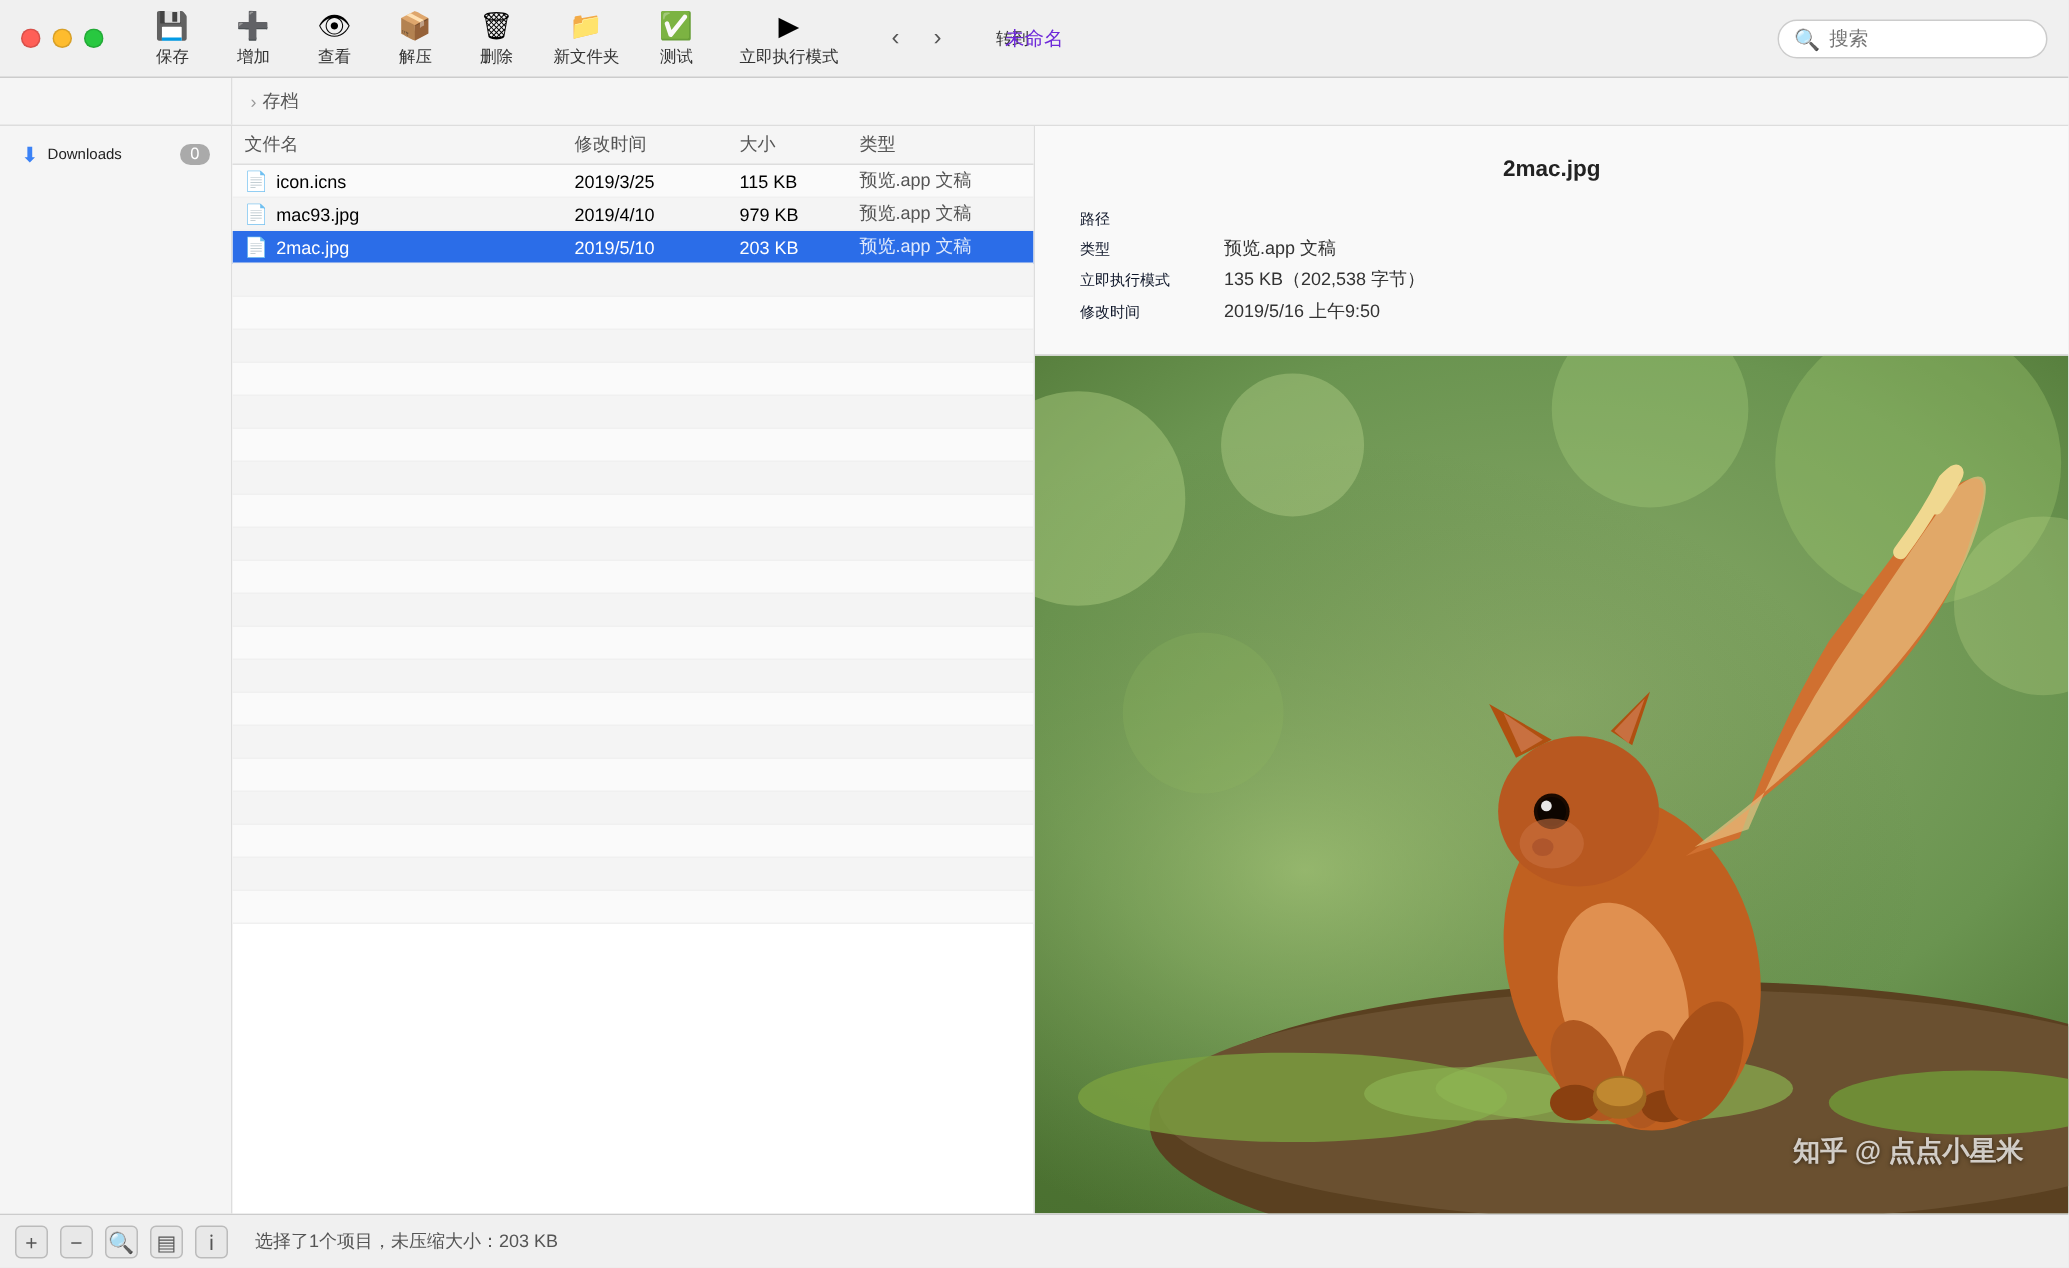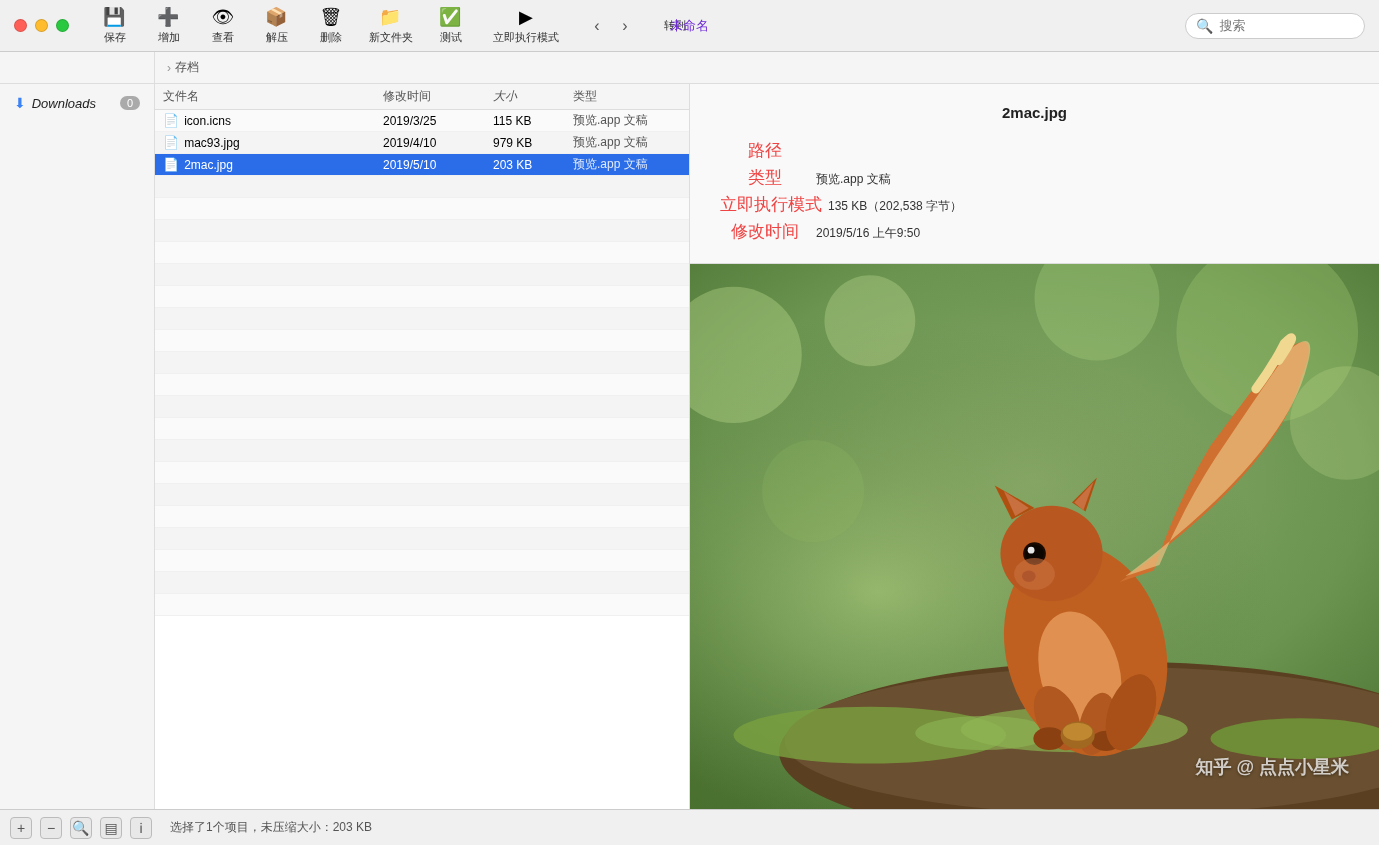--- a/index.html
+++ b/index.html
@@ -146,23 +146,22 @@
       cursor: pointer;
       border-radius: 5px;
       margin: 1px 4px;
       gap: 6px;
     }
     .sidebar-item-icon {
       font-size: 14px;
       color: #3b82f6;
     }
     .sidebar-item-label {
-      font-size: 13px;
+      font-size: 10px;
       color: #222;
-      font-style: italic;
     }
     .sidebar-badge {
       margin-left: auto;
       background: #aaa;
       color: white;
       border-radius: 10px;
       padding: 1px 7px;
       font-size: 11px;
       min-width: 20px;
       text-align: center;
@@ -198,21 +197,21 @@
       height: 26px;
     }
     .file-col {
       font-size: 12px;
       color: #555;
       padding: 0 8px;
       flex-shrink: 0;
     }
     .file-col-name { width: 220px; }
     .file-col-date { width: 110px; }
-    .file-col-size { width: 80px; font-style: italic; }
+    .file-col-size { width: 80px; }
     .file-col-type { flex: 1; }
 
     .file-list {
       flex: 1;
       overflow-y: auto;
     }
     .file-row {
       display: flex;
       align-items: center;
       height: 22px;
@@ -270,23 +269,23 @@
       display: flex;
       flex-direction: column;
       gap: 4px;
     }
     .meta-row {
       display: flex;
       align-items: baseline;
       gap: 6px;
     }
     .meta-key {
-      font-size: 17px;
-      color: #ef4444;
-      text-align: center;
+      font-size: 10px;
+      color: #0f172a;
+      text-align: left;
       min-width: 90px;
     }
     .meta-val {
       font-size: 12px;
       color: #333;
     }
     .preview-image-area {
       flex: 1;
       display: flex;
       align-items: center;

